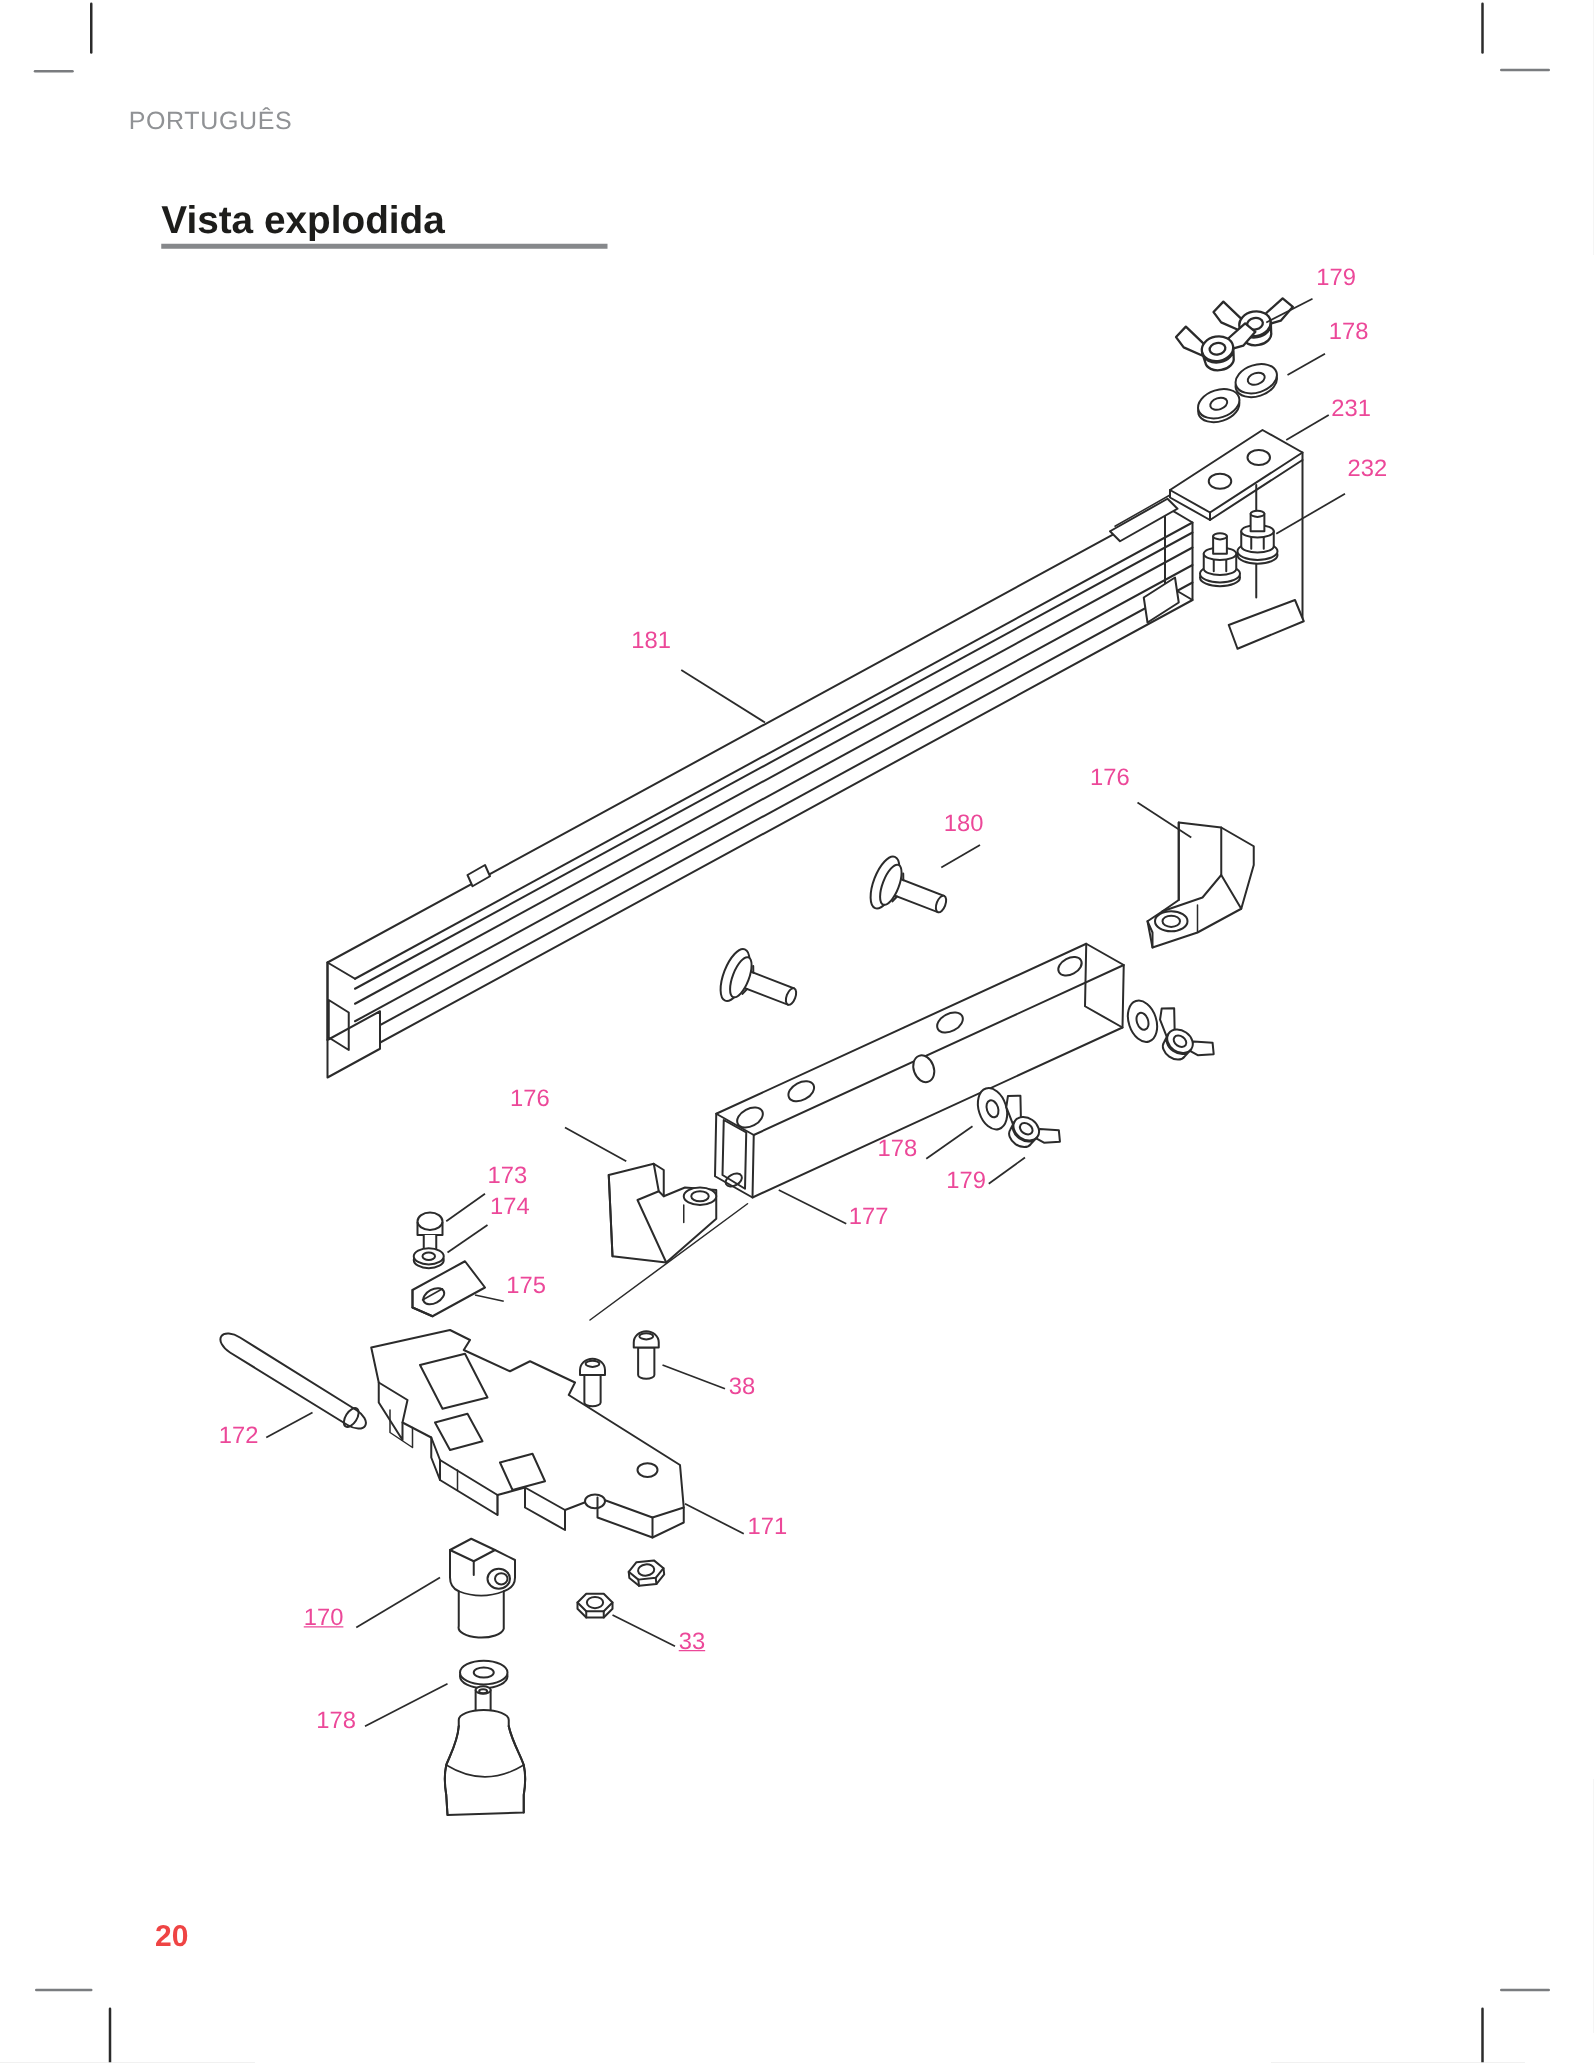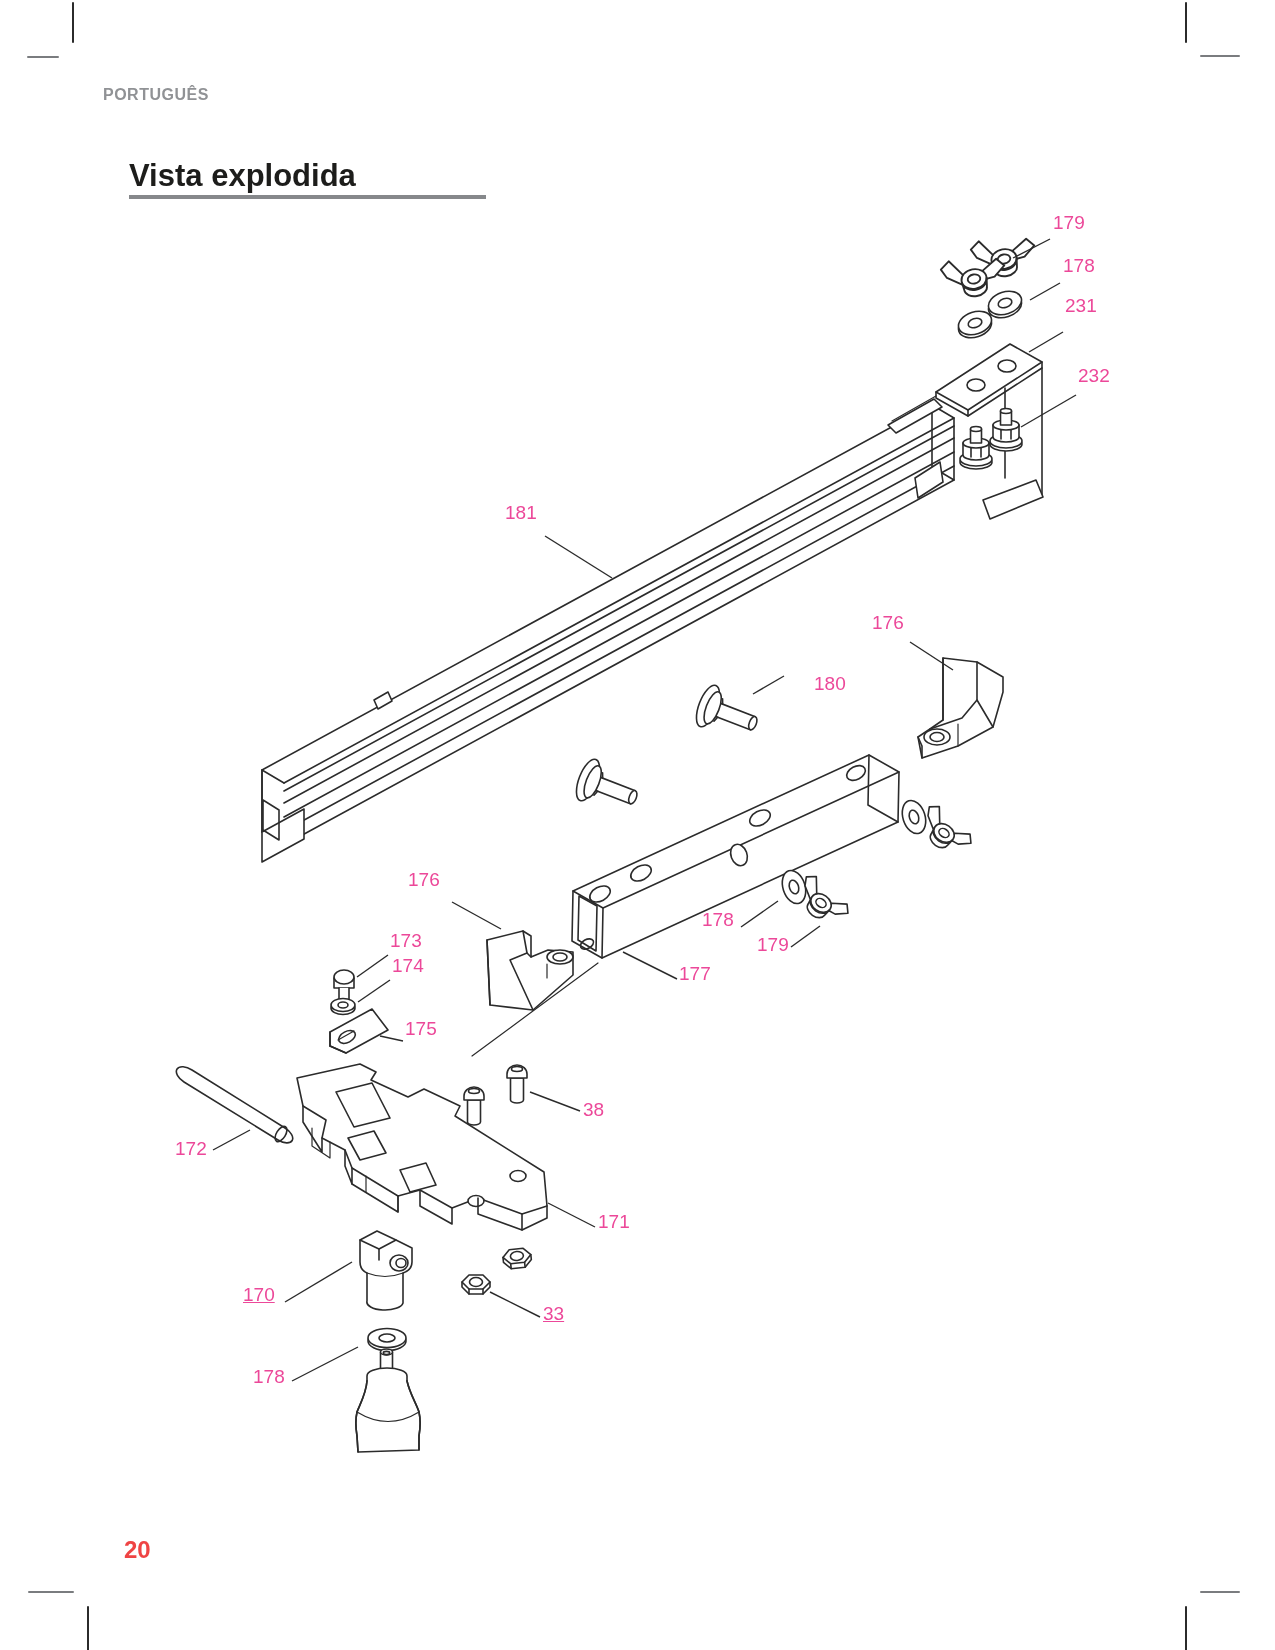--- a/index.html
+++ b/index.html
@@ -1,22 +1,22 @@
 <!DOCTYPE html>
 <html><head>
 <meta charset="utf-8">
 <style>
   html,body{margin:0;padding:0;background:#e8e8e8;}
   .page{
     position:relative;width:1275px;height:1650px;background:#ffffff;
     font-family:"Liberation Sans", sans-serif;overflow:hidden;margin:0 auto;
   }
   .lang-header{
-    position:absolute;left:103px;top:86px;font-size:16px;letter-spacing:.5px;
-    color:#909295;font-weight:700;
+    position:absolute;left:103px;top:86px;font-size:20px;letter-spacing:.5px;
+    color:#909295;font-weight:400;
   }
   .doc-title{
     position:absolute;left:129px;top:158px;font-size:31px;font-weight:bold;
     color:#1d1d1b;
   }
   .title-rule{
     position:absolute;left:129px;top:195px;width:357px;height:4px;background:#86888b;
   }
   .page-number{
     position:absolute;left:124px;top:1536px;font-size:24px;font-weight:bold;color:#ef4444;
@@ -317,25 +317,25 @@
       <line x1="540" y1="1317" x2="490" y2="1292"></line>
       <line x1="292" y1="1381" x2="358" y2="1347"></line>
     </svg>
 
   <div class="lang-header">PORTUGUÊS</div>
   <div class="doc-title">Vista explodida</div>
   <div class="title-rule"></div>
   <div id="callouts">
       <span class="callout" style="left: 1053px; top: 213px;">179</span>
       <span class="callout" style="left: 1063px; top: 256px;">178</span>
-      <span class="callout" style="left: 1065px; top: 296px;">231</span>
+      <span class="callout" style="left: 1065px; top: 318px;">231</span>
       <span class="callout" style="left: 1078px; top: 366px;">232</span>
       <span class="callout" style="left: 505px; top: 503px;">181</span>
       <span class="callout" style="left: 872px; top: 613px;">176</span>
-      <span class="callout" style="left: 814px; top: 650px; margin-top: 24px;">180</span>
+      <span class="callout" style="left: 755px; top: 650px;">180</span>
       <span class="callout" style="left: 408px; top: 870px;">176</span>
       <span class="callout" style="left: 390px; top: 931px;">173</span>
       <span class="callout" style="left: 392px; top: 956px;">174</span>
       <span class="callout" style="left: 405px; top: 1019px;">175</span>
       <span class="callout" style="left: 702px; top: 910px;">178</span>
       <span class="callout" style="left: 757px; top: 935px;">179</span>
       <span class="callout" style="left: 679px; top: 964px;">177</span>
       <span class="callout" style="left: 583px; top: 1100px;">38</span>
       <span class="callout" style="left: 175px; top: 1139px;">172</span>
       <span class="callout" style="left: 598px; top: 1212px;">171</span>

